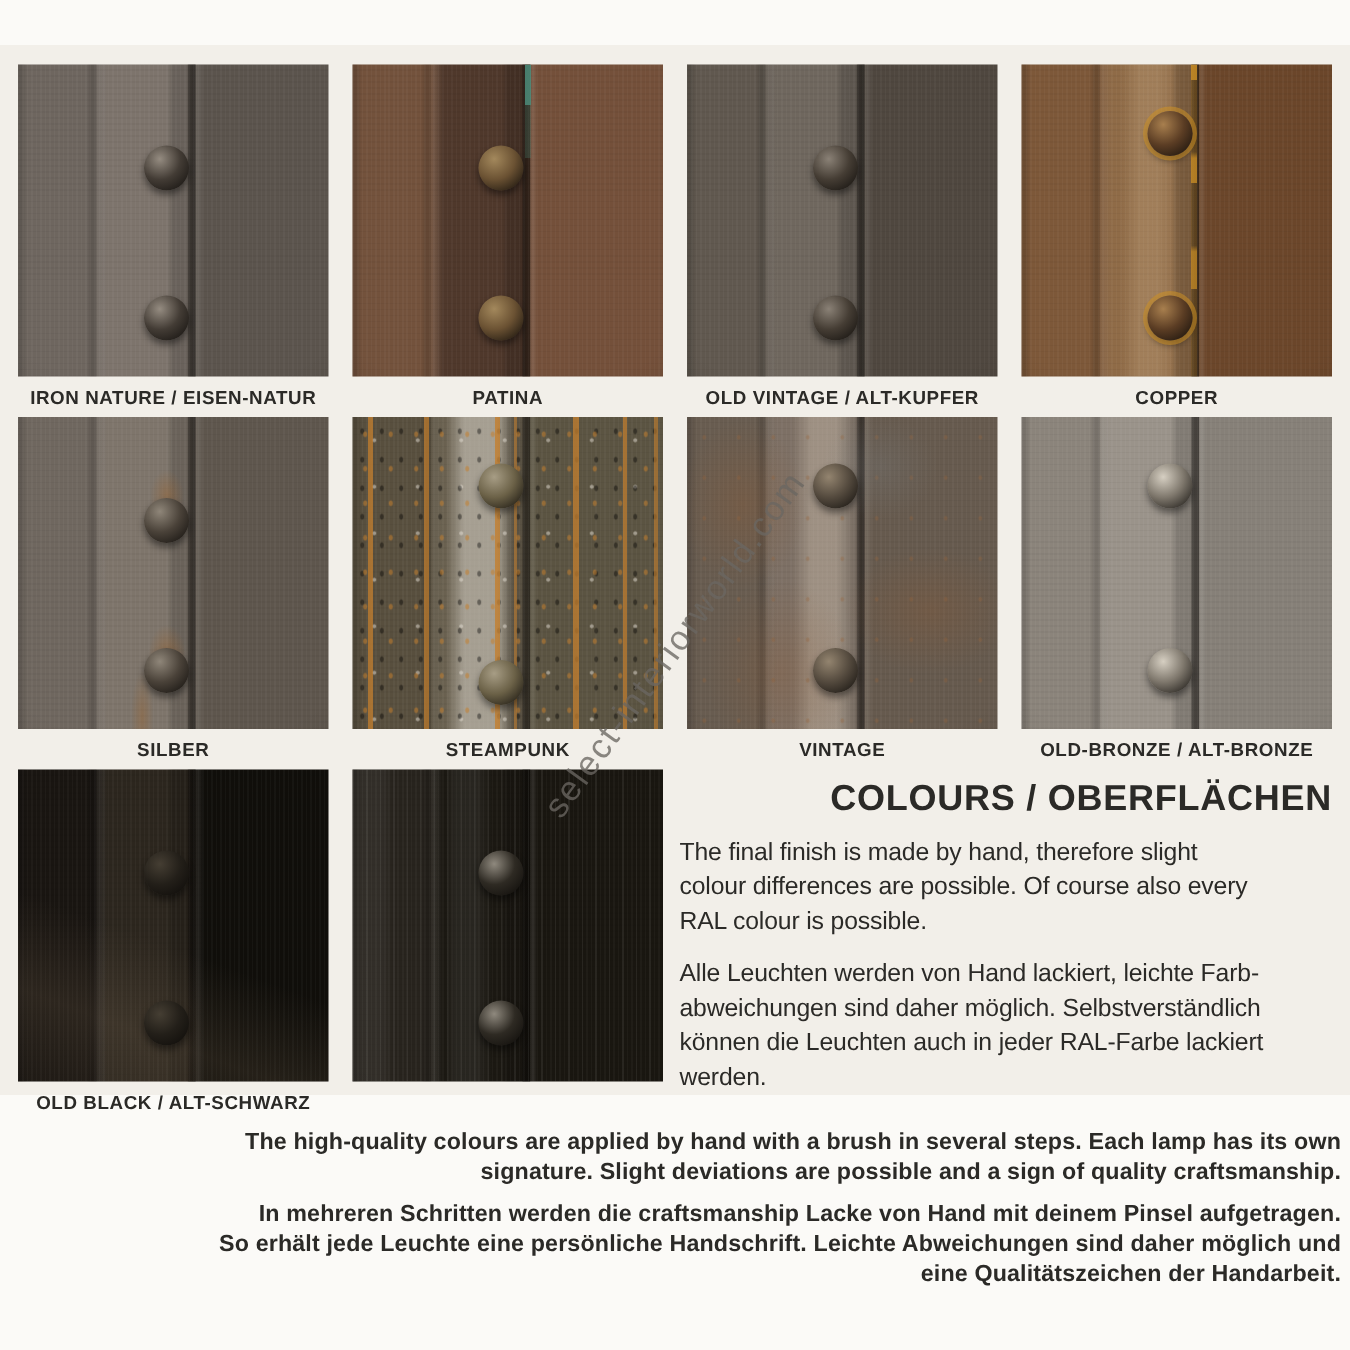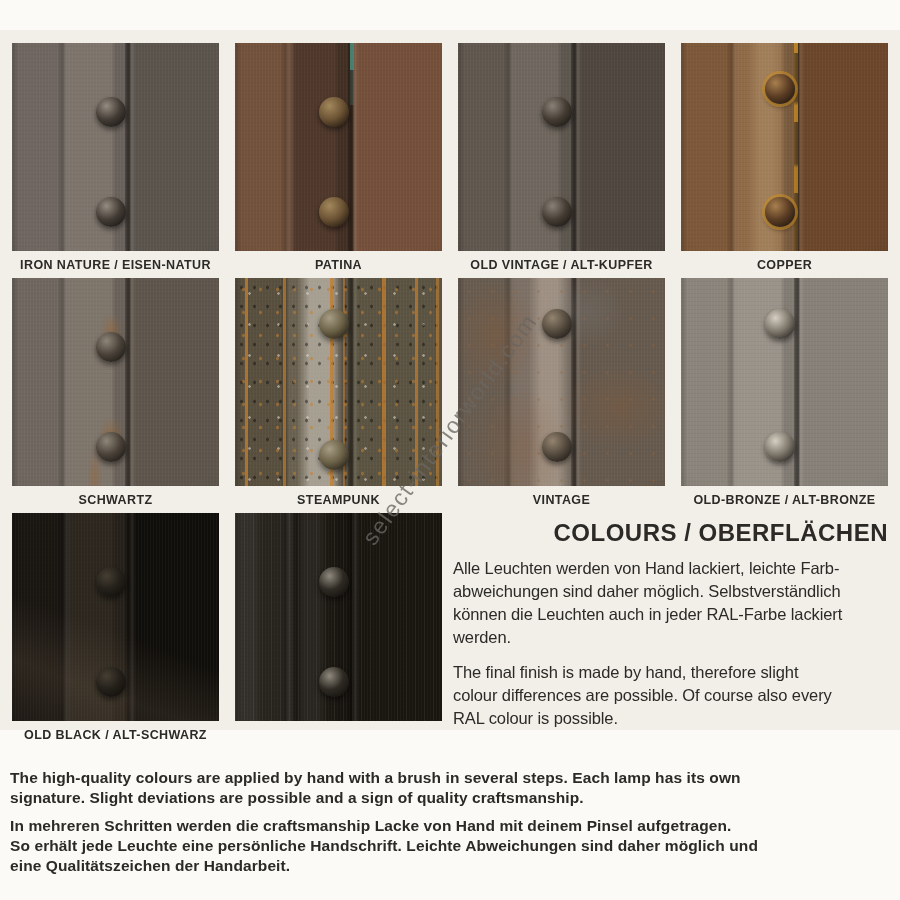--- a/index.html
+++ b/index.html
@@ -111,21 +111,21 @@
   }
   .info h2{
     font-size:24px;font-weight:700;letter-spacing:.5px;text-align:right;
     line-height:28px;margin-bottom:10px;
   }
   .info p{
     font-size:16.5px;line-height:23px;white-space:pre-line;letter-spacing:-.1px;
   }
   .info p + p{margin-top:12px}
   .footer{
-    position:absolute;left:10px;top:738px;width:884px;
+    position:absolute;left:10px;top:722px;width:884px;text-align:right;
   }
   .footer p{
     font-size:15.5px;font-weight:700;line-height:20px;letter-spacing:.1px;
     white-space:pre-line;
   }
   .footer p + p{margin-top:8px}
   .watermark{
     position:absolute;left:235px;top:416px;width:430px;z-index:50;
     transform:rotate(-54deg);
     text-align:center;font-size:23px;letter-spacing:1.5px;
@@ -168,21 +168,21 @@
         <span class="rivet r2"></span>
       </div>
       <figcaption class="label">COPPER</figcaption>
     </figure>
 
     <figure class="cell">
       <div class="tile t-taverna" style="--left: #6f675f; --band: #7e756b; --right: #5e564d; --rivet: #4a4239; --hi: #8f8679; --accent: #9a6430;">
         <span class="rivet r1"></span>
         <span class="rivet r2"></span>
       </div>
-      <figcaption class="label">SCHWARTZ</figcaption>
+      <figcaption class="label">SILBER</figcaption>
     </figure>
 
     <figure class="cell">
       <div class="tile t-steampunk" style="--left: #584f3e; --band: #6a6150; --right: #5b5442; --rivet: #6b6147; --hi: #a79d85; --accent: #c07b2a;">
         <span class="rivet r1"></span>
         <span class="rivet r2"></span>
       </div>
       <figcaption class="label">STEAMPUNK</figcaption>
     </figure>
 
@@ -212,27 +212,27 @@
 
     <figure class="cell">
       <div class="tile t-blacksilver" style="--left: #27231d; --band: #1b1812; --right: #191610; --rivet: #2e2a23; --hi: #8f897e;">
         <span class="rivet r1"></span>
         <span class="rivet r2"></span>
       </div>
     </figure>
 
     <div class="info">
       <h2>COLOURS / OBERFLÄCHEN</h2>
+      <p>The final finish is made by hand, therefore slight
+colour differences are possible. Of course also every
+RAL colour is possible.</p>
       <p>Alle Leuchten werden von Hand lackiert, leichte Farb-
 abweichungen sind daher möglich. Selbstverständlich
 können die Leuchten auch in jeder RAL-Farbe lackiert
 werden.</p>
-      <p>The final finish is made by hand, therefore slight
-colour differences are possible. Of course also every
-RAL colour is possible.</p>
     </div>
   </div>
 
   <div class="footer">
     <p>The high-quality colours are applied by hand with a brush in several steps. Each lamp has its own
 signature. Slight deviations are possible and a sign of quality craftsmanship.</p>
     <p>In mehreren Schritten werden die craftsmanship Lacke von Hand mit deinem Pinsel aufgetragen.
 So erhält jede Leuchte eine persönliche Handschrift. Leichte Abweichungen sind daher möglich und
 eine Qualitätszeichen der Handarbeit.</p>
   </div>

